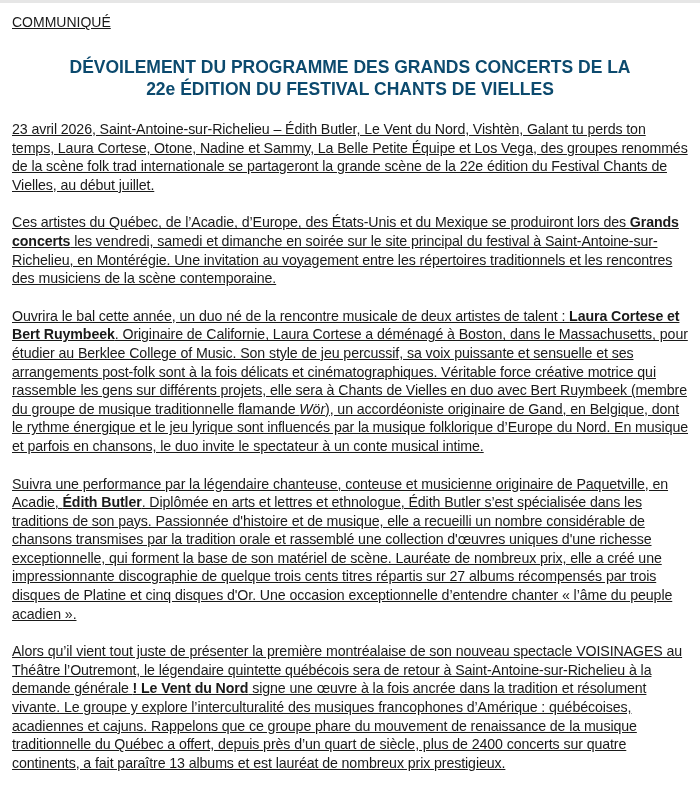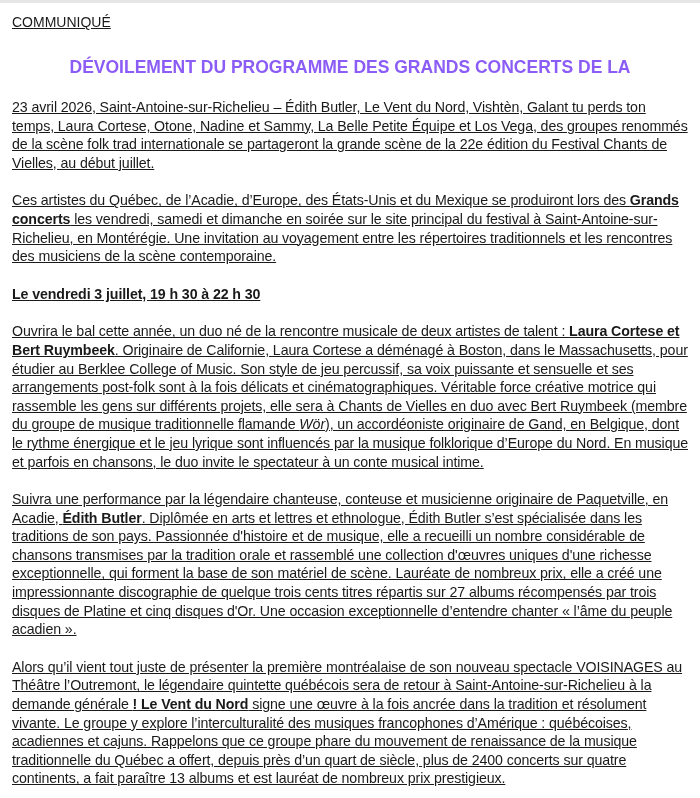--- a/index.html
+++ b/index.html
@@ -13,40 +13,40 @@
     box-sizing: border-box;
   }
   .page { padding: 8px 12px 0 12px; }
   .meta { margin: 0; line-height: 23px; font-size: 14px; text-decoration: underline; }
   .title {
     margin: 22px 0 20px 0;
     text-align: center;
     font-weight: bold;
     font-size: 17.5px;
     line-height: 22px;
-    color: #8b5cf6;
+    color: #0c4a6e;
   }
   p { margin: 0 0 19px 0; letter-spacing: -0.1px; text-decoration: underline; }
   .section-head { font-weight: bold; text-decoration: underline; margin-bottom: 19px; }
   b { font-weight: bold; }
 </style>
 </head>
 <body>
 
 <div class="page">
   <div class="meta">COMMUNIQUÉ</div>
 
   <h1 class="title">
     <span>DÉVOILEMENT DU PROGRAMME DES GRANDS CONCERTS DE LA</span><br>
+    <span>22e ÉDITION DU FESTIVAL CHANTS DE VIELLES</span>
   </h1>
 
   <p>23 avril 2026, Saint-Antoine-sur-Richelieu – Édith Butler, Le Vent du Nord, Vishtèn, Galant tu perds ton temps, Laura Cortese, Otone, Nadine et Sammy, La Belle Petite Équipe et Los Vega, des groupes renommés de la scène folk trad internationale se partageront la grande scène de la 22e édition du Festival Chants de Vielles, au début juillet.</p>
 
   <p><span>Ces artistes du Québec, de l’Acadie, d’Europe, des États-Unis et du Mexique se produiront lors des </span><b>Grands concerts</b><span> les vendredi, samedi et dimanche en soirée sur le site principal du festival à Saint-Antoine-sur-Richelieu, en Montérégie. Une invitation au voyagement entre les répertoires traditionnels et les rencontres des musiciens de la scène contemporaine.</span></p>
 
-  <p class="section-head">Le vendredi 3 juillet, 19 h 30 à 22 h 30</p>
 
   <p><span>Ouvrira le bal cette année, un duo né de la rencontre musicale de deux artistes de talent : </span><b>Laura Cortese et Bert Ruymbeek</b><span>. Originaire de Californie, Laura Cortese a déménagé à Boston, dans le Massachusetts, pour étudier au Berklee College of Music. Son style de jeu percussif, sa voix puissante et sensuelle et ses arrangements post-folk sont à la fois délicats et cinématographiques. Véritable force créative motrice qui rassemble les gens sur différents projets, elle sera à Chants de Vielles en duo avec Bert Ruymbeek (membre du groupe de musique traditionnelle flamande </span><i>Wör</i><span>), un accordéoniste originaire de Gand, en Belgique, dont le rythme énergique et le jeu lyrique sont influencés par la musique folklorique d’Europe du Nord. En musique et parfois en chansons, le duo invite le spectateur à un conte musical intime.</span></p>
 
   <p><span>Suivra une performance par la légendaire chanteuse, conteuse et musicienne originaire de Paquetville, en Acadie, </span><b>Édith Butler</b><span>. Diplômée en arts et lettres et ethnologue, Édith Butler s’est spécialisée dans les traditions de son pays. Passionnée d'histoire et de musique, elle a recueilli un nombre considérable de chansons transmises par la tradition orale et rassemblé une collection d'œuvres uniques d'une richesse exceptionnelle, qui forment la base de son matériel de scène. Lauréate de nombreux prix, elle a créé une impressionnante discographie de quelque trois cents titres répartis sur 27 albums récompensés par trois disques de Platine et cinq disques d'Or. Une occasion exceptionnelle d’entendre chanter « l’âme du peuple acadien ».</span></p>
 
   <p><span>Alors qu’il vient tout juste de présenter la première montréalaise de son nouveau spectacle VOISINAGES au Théâtre l’Outremont, le légendaire quintette québécois sera de retour à Saint-Antoine-sur-Richelieu à la demande générale </span><b>! Le Vent du Nord</b><span> signe une œuvre à la fois ancrée dans la tradition et résolument vivante. Le groupe y explore l’interculturalité des musiques francophones d’Amérique : québécoises, acadiennes et cajuns. Rappelons que ce groupe phare du mouvement de renaissance de la musique traditionnelle du Québec a offert, depuis près d’un quart de siècle, plus de 2400 concerts sur quatre continents, a fait paraître 13 albums et est lauréat de nombreux prix prestigieux.</span></p>
 </div>
 
 </body></html>

